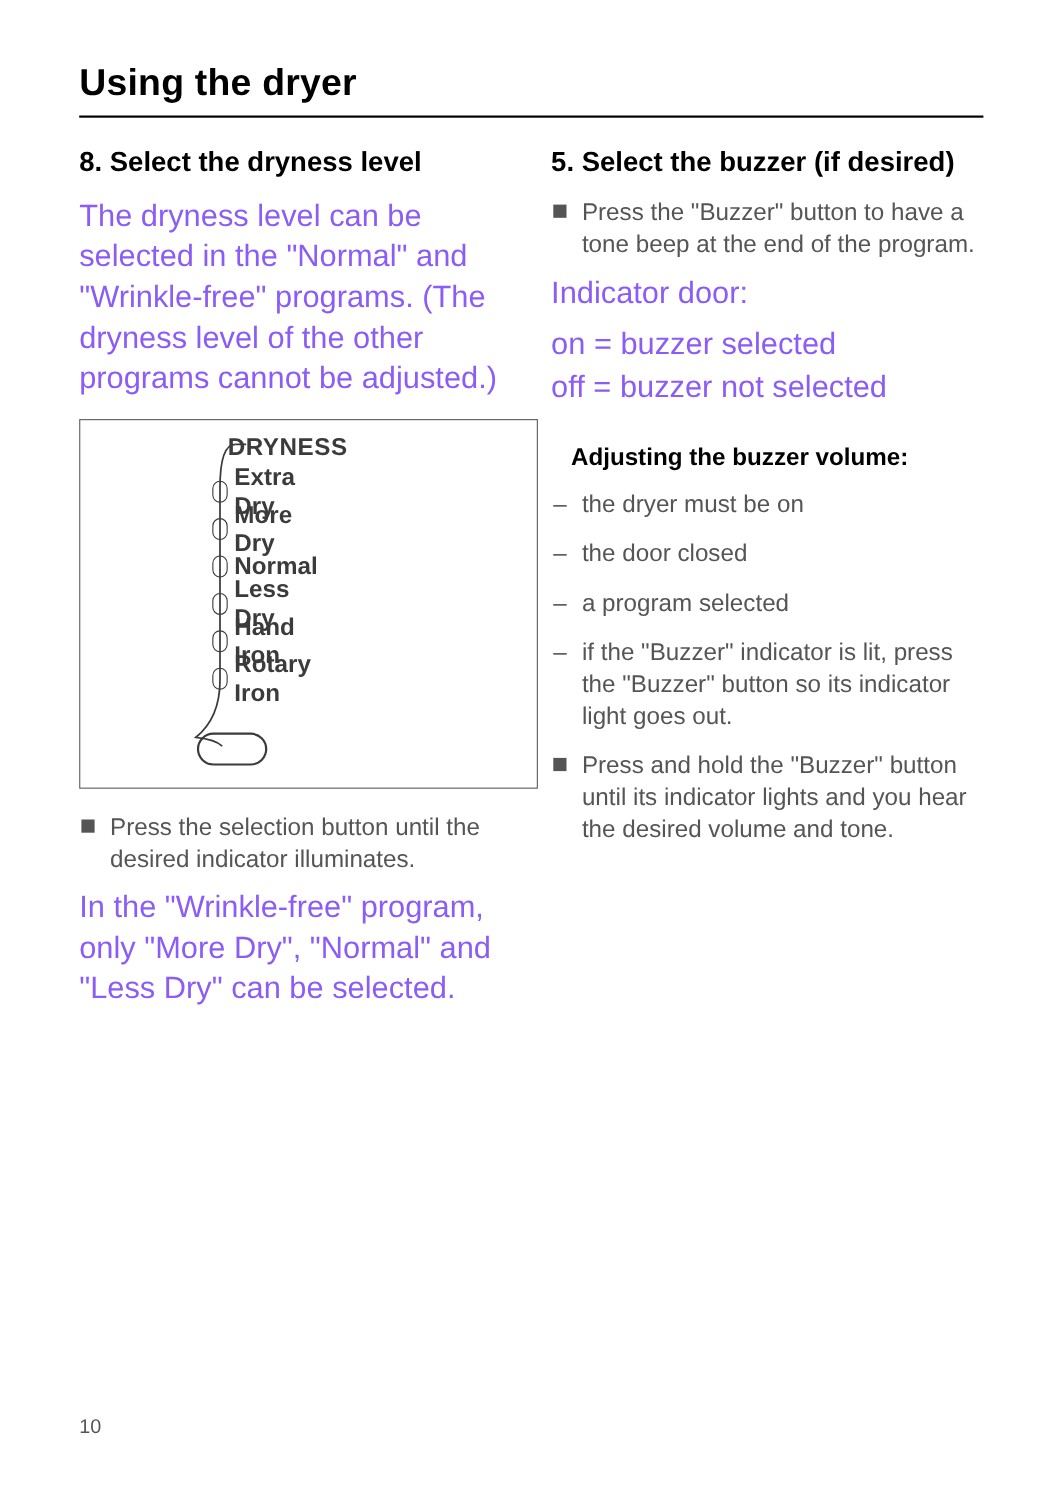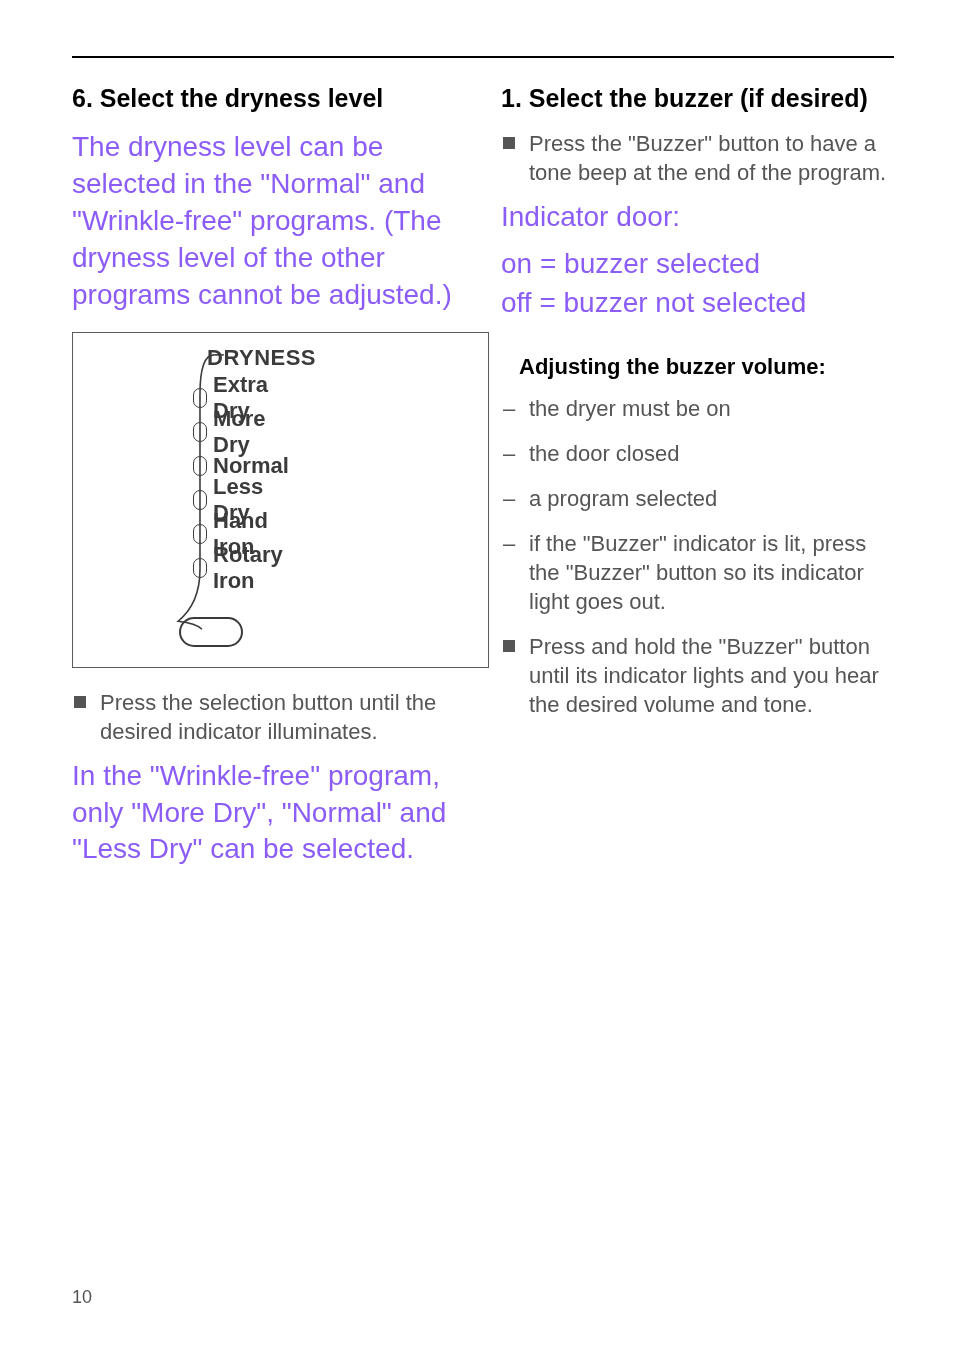--- a/index.html
+++ b/index.html
@@ -166,27 +166,28 @@
     bottom: 44px;
     font-size: 18px;
     color: #555555;
   }
 </style>
 </head>
 <body>
 
 <div class="page">
 
+  <div class="page-title">Using the dryer</div>
   <hr class="rule">
 
   <div class="columns">
 
     <div class="col">
 
-      <div class="section-heading">6. Select the dryness level</div>
+      <div class="section-heading">8. Select the dryness level</div>
 
       <div class="body-text">The dryness level can be selected in the "Normal" and "Wrinkle-free" programs. (The dryness level of the other programs cannot be adjusted.)</div>
 
       <div class="figure-box">
         <svg class="figure-svg" viewBox="0 0 370 336">
 
           <path d="M128 22 L118 22" stroke="#3b3b3b" stroke-width="1.6" fill="none"></path>
 
           <path d="M118 22
                    Q104 22 104 62
@@ -230,21 +231,21 @@
       <ul class="bullet-list">
         <li>Press the selection button until the desired indicator illuminates.</li>
       </ul>
 
       <div class="body-text">In the "Wrinkle-free" program, only "More Dry", "Normal" and "Less Dry" can be selected.</div>
 
     </div>
 
     <div class="col">
 
-      <div class="section-heading">1. Select the buzzer (if desired)</div>
+      <div class="section-heading">5. Select the buzzer (if desired)</div>
 
       <ul class="bullet-list">
         <li>Press the "Buzzer" button to have a tone beep at the end of the program.</li>
       </ul>
 
       <div class="body-text" style="margin-bottom:10px">Indicator door:</div>
       <div class="body-text" style="margin-bottom:2px">on = buzzer selected</div>
       <div class="body-text">off = buzzer not selected</div>
 
       <div class="sub-heading">Adjusting the buzzer volume:</div>

